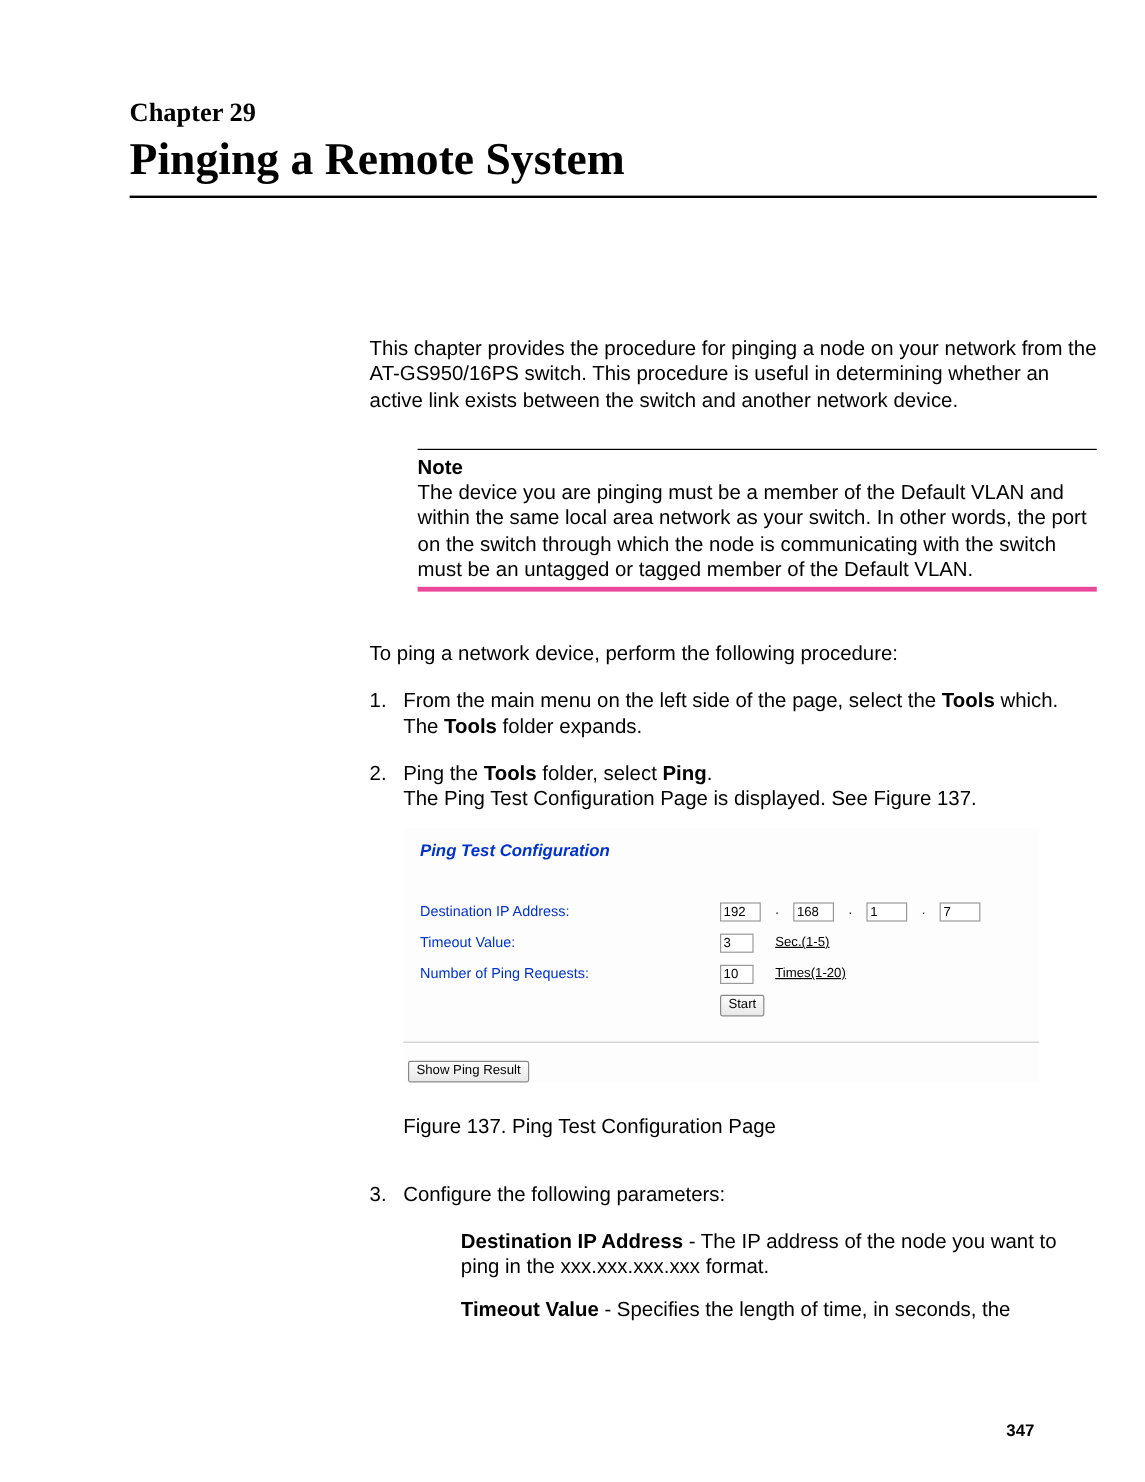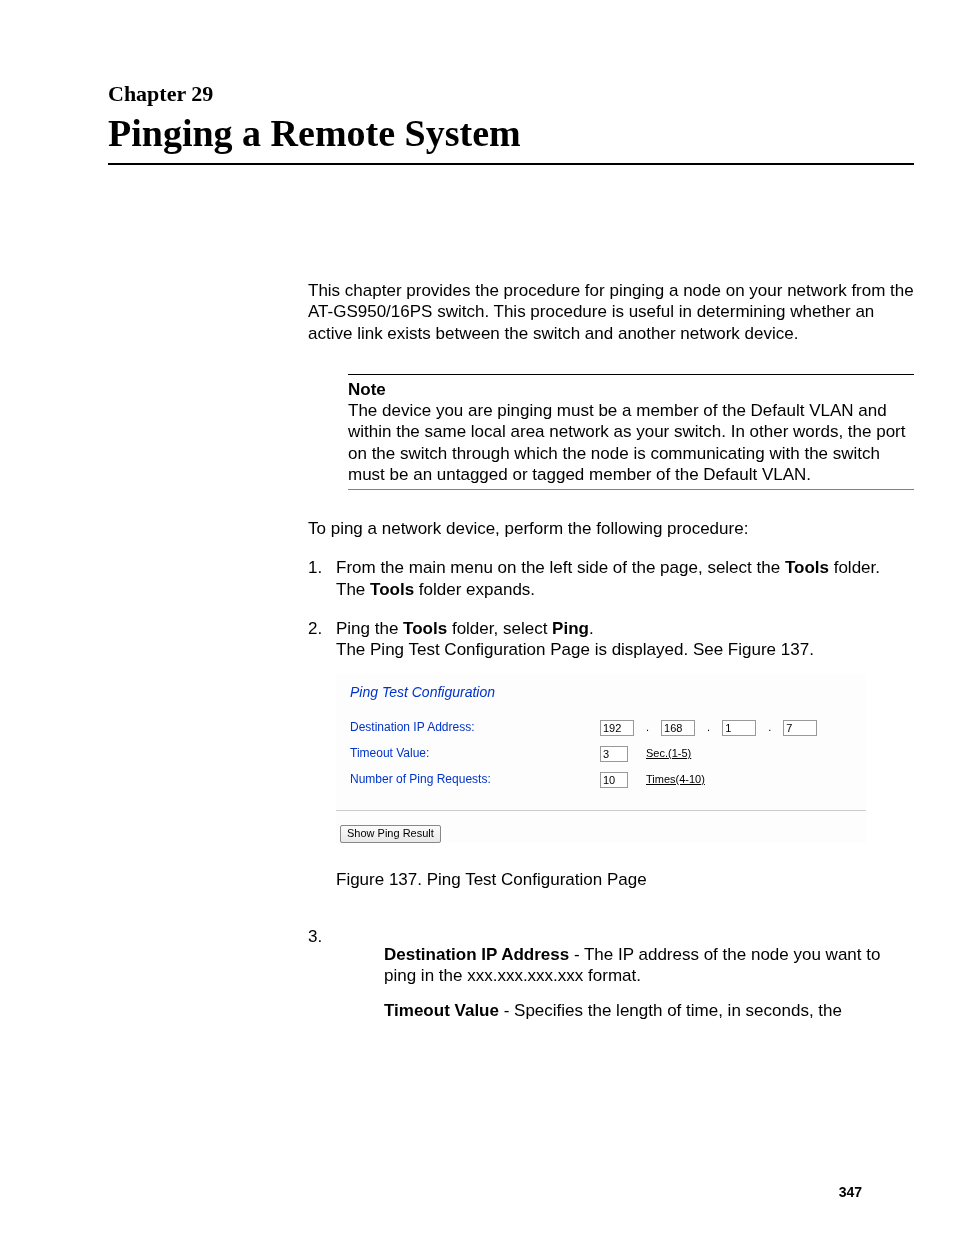--- a/index.html
+++ b/index.html
@@ -36,23 +36,23 @@
     margin: 0;
   }
   .body-col {
     margin-left: 200px;
     margin-top: 115px;
   }
   .para {
     margin: 0 0  0 0;
   }
   .note-box {
-    margin: 30px 0 28px 40px;
+    margin: 30px 0 41px 40px;
     border-top: 1px solid #000;
-    border-bottom: 1px solid #ec4899;
+    border-bottom: 4px solid #ec4899;
     padding: 4px 0 4px 0;
   }
   .note-label {
     font-weight: bold;
   }
   ol.steps {
     padding-left: 0;
     margin: 18px 0 0 0;
     list-style: none;
   }
@@ -74,23 +74,23 @@
     box-sizing: border-box;
   }
   .figure-inner {
     border-bottom: 1px solid #ccc;
     padding: 10px 14px 14px 14px;
   }
   .fig-title {
     color: #0033cc;
     font-family: Arial, sans-serif;
     font-size: 14px;
-    font-weight: normal;
+    font-weight: bold;
     font-style: italic;
-    margin-bottom: 16px;
+    margin-bottom: 32px;
   }
   .fig-row {
     display: flex;
     align-items: center;
     font-size: 12px;
     color: #0033cc;
     margin-bottom: 6px;
     height: 20px;
     gap: 10px;
   }
@@ -157,21 +157,21 @@
       <div class="note-label">Note</div>
       <div>The device you are pinging must be a member of the Default VLAN and within the same local area network as your switch. In other words, the port on the switch through which the node is communicating with the switch must be an untagged or tagged member of the Default VLAN.</div>
     </div>
 
     <p class="para">To ping a network device, perform the following procedure:</p>
 
     <ol class="steps">
       <li>
         <div class="step-num">1.</div>
         <div class="step-body">
-          <span>From the main menu on the left side of the page, select the </span><b>Tools</b><span> folder.</span><br>
+          <span>From the main menu on the left side of the page, select the </span><b>Tools</b><span> which.</span><br>
           <span>The </span><b>Tools</b><span> folder expands.</span>
         </div>
       </li>
       <li>
         <div class="step-num">2.</div>
         <div class="step-body">
           <span>Ping the </span><b>Tools</b><span> folder, select </span><b>Ping</b><span>.</span><br>
           <span>The Ping Test Configuration Page is displayed. See Figure 137.</span>
 
           <div class="figure-wrap">
@@ -191,35 +191,40 @@
 
               <div class="fig-row">
                 <div class="fig-label">Timeout Value:</div>
                 <span class="fig-input small-in">3</span>
                 <span class="hint">Sec.(1-5)</span>
               </div>
 
               <div class="fig-row">
                 <div class="fig-label">Number of Ping Requests:</div>
                 <span class="fig-input small-in">10</span>
-                <span class="hint">Times(4-10)</span>
-              </div>
-
+                <span class="hint">Times(1-20)</span>
+              </div>
+
+              <div class="fig-row">
+                <div class="fig-label"></div>
+                <span class="fig-btn">Start</span>
+              </div>
             </div>
             <div class="show-btn-wrap">
               <span class="fig-btn">Show Ping Result</span>
             </div>
           </div>
 
           <div class="fig-caption">Figure 137. Ping Test Configuration Page</div>
         </div>
       </li>
       <li>
         <div class="step-num">3.</div>
         <div class="step-body">
+          <span>Configure the following parameters:</span>
 
           <p class="indent-def" style="margin-top:18px">
             <b>Destination IP Address</b><span> - The IP address of the node you want to ping in the xxx.xxx.xxx.xxx format.</span>
           </p>
           <p class="indent-def">
             <b>Timeout Value</b><span> - Specifies the length of time, in seconds, the</span>
           </p>
         </div>
       </li>
     </ol>

